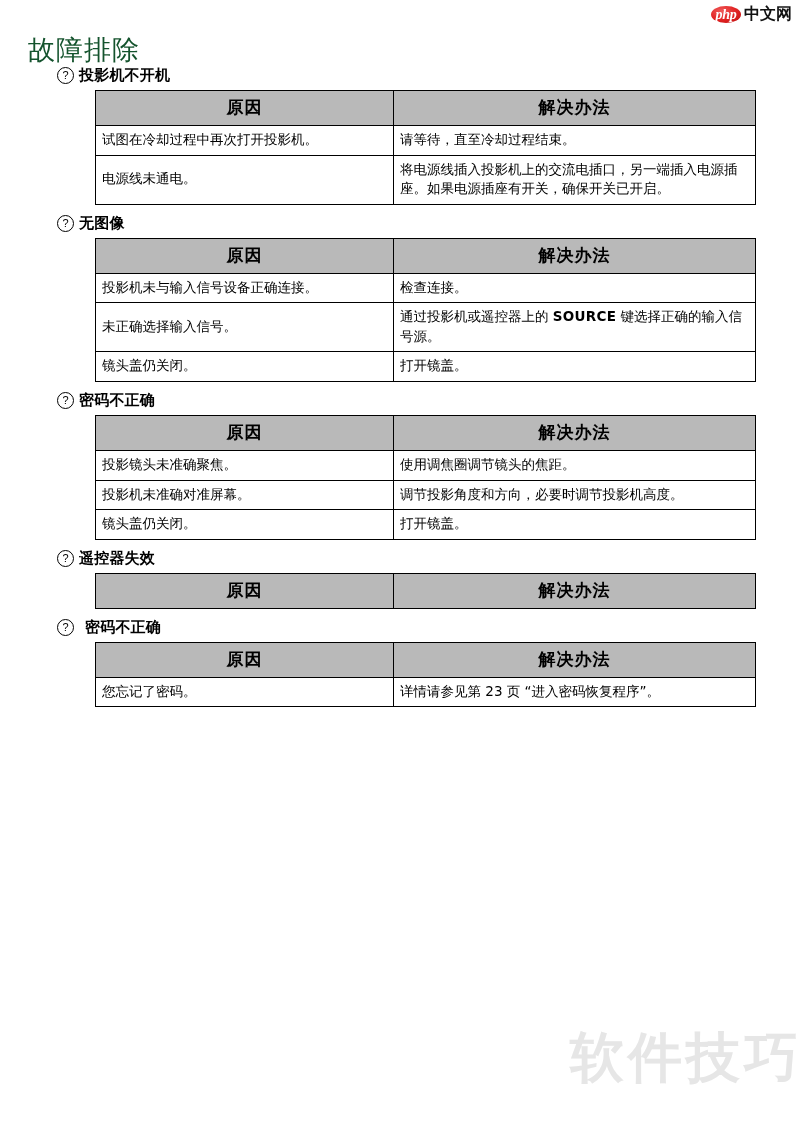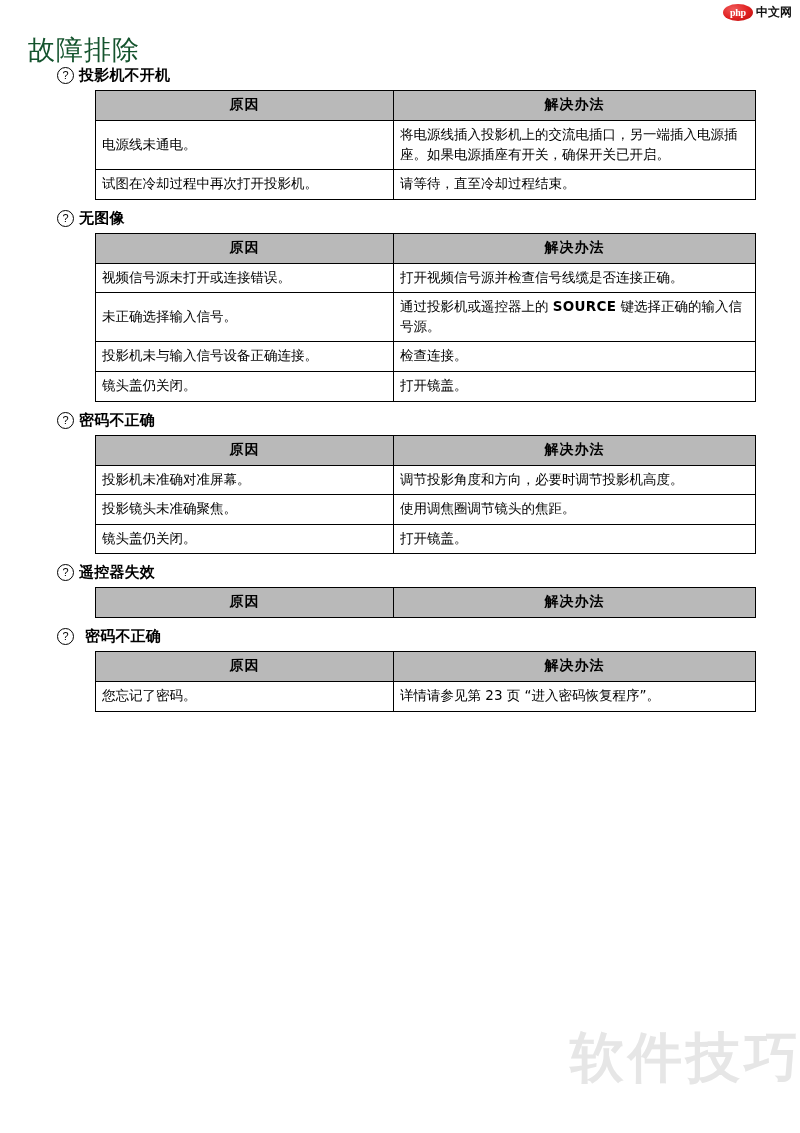--- a/index.html
+++ b/index.html
@@ -29,27 +29,28 @@
   }
   .brand-logo .php-badge {
     display: inline-flex;
     align-items: center;
     justify-content: center;
     width: 30px;
     height: 17px;
     border-radius: 50%;
     background: radial-gradient(ellipse at 35% 30%, #f05a5a 0%, #e02020 55%, #b50d0d 100%);
     color: #ffffff;
-    font-size: 10px;
+    font-size: 14px;
+    font-style: italic;
     font-weight: bold;
     letter-spacing: -0.3px;
     font-family: "Liberation Serif", "DejaVu Serif", serif;
   }
   .brand-logo .brand-cn {
-    font-size: 12px;
+    font-size: 16px;
     font-weight: bold;
     color: #111111;
     letter-spacing: 0px;
     font-family: "DejaVu Sans", sans-serif;
   }
 
   
   .page-watermark {
     position: absolute;
     left: 570px;
@@ -130,21 +131,21 @@
     font-size: 13.5px;
     font-family: "DejaVu Sans", sans-serif;
   }
   table.tbl col.c1 { width: 298px; }
   table.tbl col.c2 { width: 362px; }
 
   table.tbl th {
     background: #b9b9b9;
     border: 1px solid #000000;
     text-align: center;
-    font-size: 14px;
+    font-size: 17px;
     font-weight: bold;
     padding: 5px 4px 6px 4px;
     letter-spacing: 1px;
     color: #000000;
   }
   table.tbl td {
     border: 1px solid #000000;
     padding: 4px 6px 5px 6px;
     vertical-align: middle;
     line-height: 1.45;
@@ -186,27 +187,27 @@
           <col class="c2">
         </colgroup>
       <thead>
         <tr>
           <th>原因</th>
           <th>解决办法</th>
         </tr>
       </thead>
       <tbody>
         <tr>
+          <td>试图在冷却过程中再次打开投影机。</td>
+          <td>请等待，直至冷却过程结束。</td>
+        </tr>
+        <tr>
           <td class="tall">电源线未通电。</td>
           <td class="tall">将电源线插入投影机上的交流电插口，另一端插入电源插座。如果电源插座有开关，确保开关已开启。</td>
         </tr>
-        <tr>
-          <td>试图在冷却过程中再次打开投影机。</td>
-          <td>请等待，直至冷却过程结束。</td>
-        </tr>
       </tbody>
     </table>
   </div>
   <div class="gap-after-table"></div>
 
   <div class="section">
     <div class="section-heading">
       <span class="q-mark">?</span>
       <span class="heading-text">无图像</span>
     </div>
@@ -216,32 +217,28 @@
           <col class="c2">
         </colgroup>
       <thead>
         <tr>
           <th>原因</th>
           <th>解决办法</th>
         </tr>
       </thead>
       <tbody>
         <tr>
-          <td class="tall">视频信号源未打开或连接错误。</td>
-          <td class="topalign">打开视频信号源并检查信号线缆是否连接正确。</td>
+          <td>投影机未与输入信号设备正确连接。</td>
+          <td>检查连接。</td>
         </tr>
         <tr>
           <td class="tall">未正确选择输入信号。</td>
           <td class="topalign"><span>通过投影机或遥控器上的 </span><span class="kbd">SOURCE</span><span> 键选择正确的输入信号源。</span></td>
         </tr>
         <tr>
-          <td>投影机未与输入信号设备正确连接。</td>
-          <td>检查连接。</td>
-        </tr>
-        <tr>
           <td>镜头盖仍关闭。</td>
           <td>打开镜盖。</td>
         </tr>
       </tbody>
     </table>
   </div>
   <div class="gap-after-table"></div>
 
   <div class="section">
     <div class="section-heading">
@@ -254,26 +251,26 @@
           <col class="c2">
         </colgroup>
       <thead>
         <tr>
           <th>原因</th>
           <th>解决办法</th>
         </tr>
       </thead>
       <tbody>
         <tr>
+          <td>投影镜头未准确聚焦。</td>
+          <td>使用调焦圈调节镜头的焦距。</td>
+        </tr>
+        <tr>
           <td class="tall">投影机未准确对准屏幕。</td>
           <td class="topalign">调节投影角度和方向，必要时调节投影机高度。</td>
-        </tr>
-        <tr>
-          <td>投影镜头未准确聚焦。</td>
-          <td>使用调焦圈调节镜头的焦距。</td>
         </tr>
         <tr>
           <td>镜头盖仍关闭。</td>
           <td>打开镜盖。</td>
         </tr>
       </tbody>
     </table>
   </div>
   <div class="gap-after-table"></div>
 

